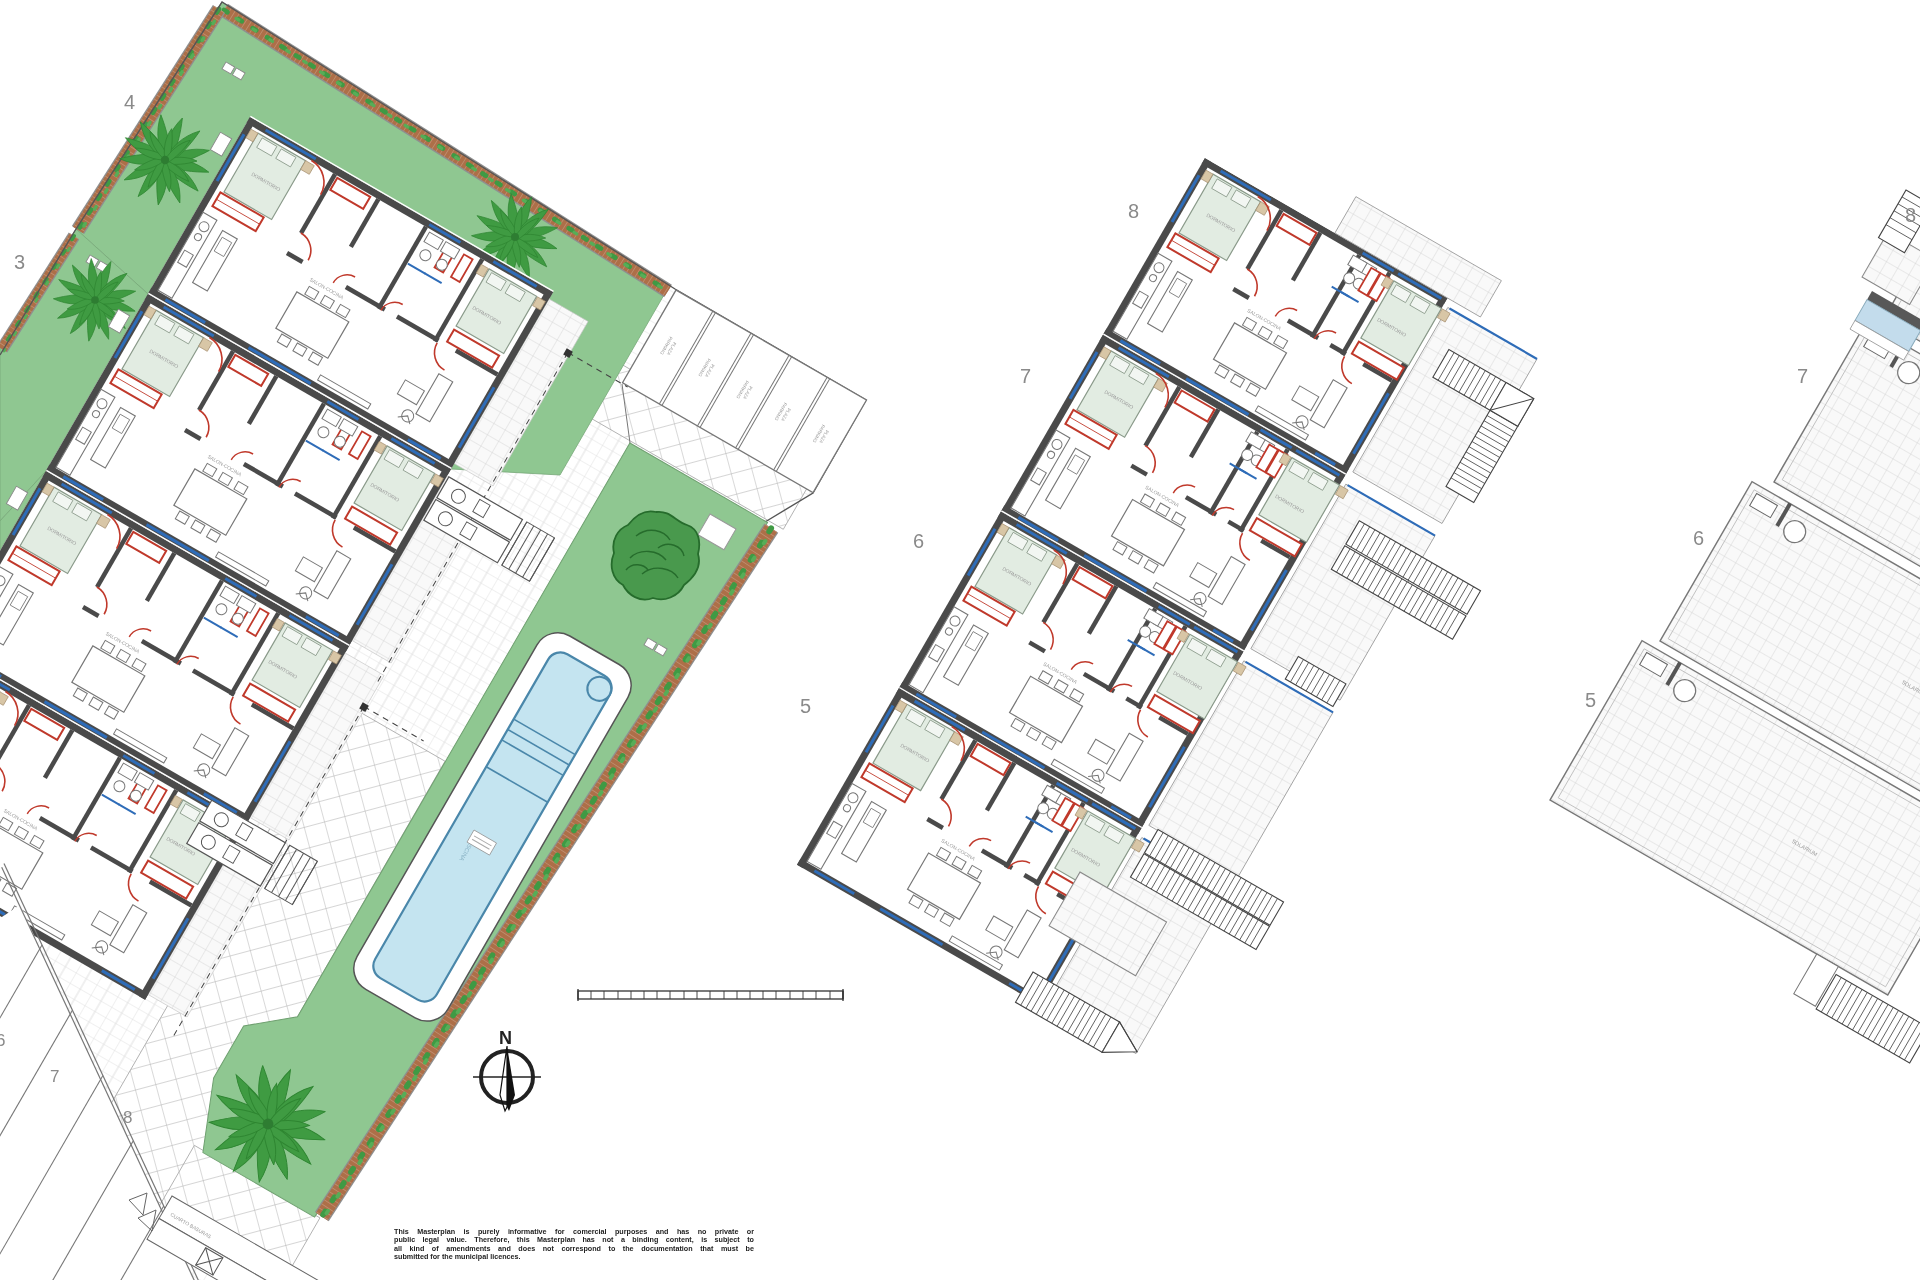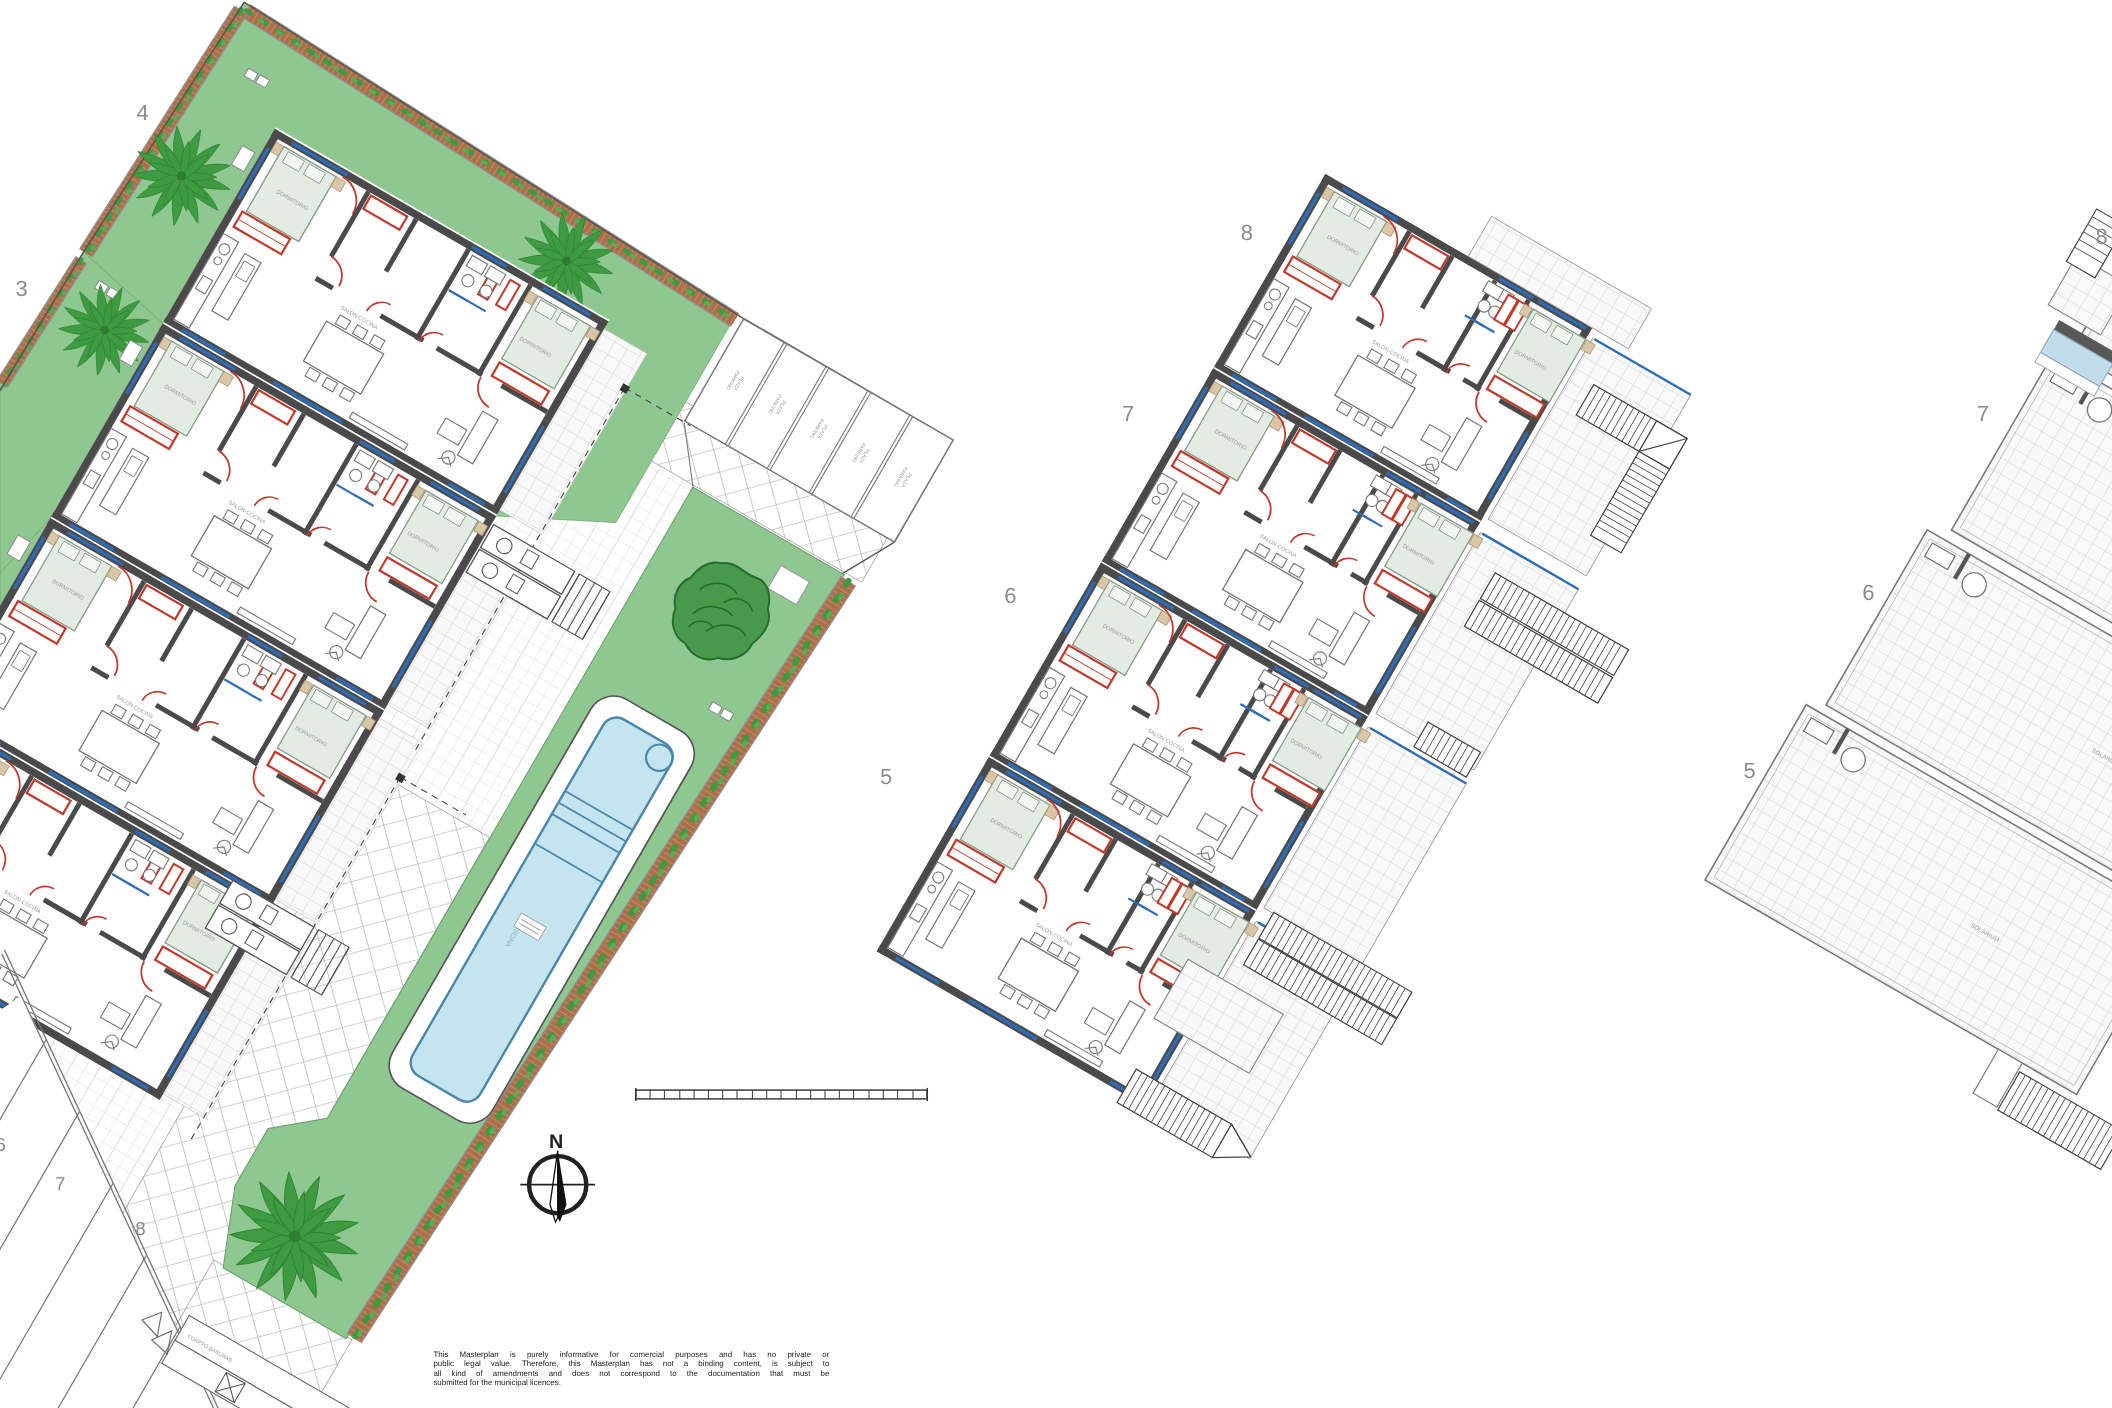--- a/index.html
+++ b/index.html
@@ -758,15 +758,15 @@
       <line x1="763" y1="991" x2="763" y2="999" stroke="#333" stroke-width="0.9"></line>
       <line x1="776" y1="991" x2="776" y2="999" stroke="#333" stroke-width="0.9"></line>
       <line x1="790" y1="991" x2="790" y2="999" stroke="#333" stroke-width="0.9"></line>
       <line x1="803" y1="991" x2="803" y2="999" stroke="#333" stroke-width="0.9"></line>
       <line x1="816" y1="991" x2="816" y2="999" stroke="#333" stroke-width="0.9"></line>
       <line x1="830" y1="991" x2="830" y2="999" stroke="#333" stroke-width="0.9"></line>
       <line x1="843" y1="991" x2="843" y2="999" stroke="#333" stroke-width="0.9"></line>
       <line x1="578" y1="989" x2="578" y2="1001" stroke="#333" stroke-width="1.3"></line>
       <line x1="843" y1="989" x2="843" y2="1001" stroke="#333" stroke-width="1.3"></line>
     </svg>
-<div style="position:absolute;left:394px;top:1228px;width:360px;font-family:'Liberation Sans',sans-serif;font-size:7.2px;line-height:8.3px;font-weight:normal;color:#222;text-align:justify;">
+<div style="position:absolute;left:394px;top:1228px;width:360px;font-family:'Liberation Sans',sans-serif;font-size:7.2px;line-height:8.3px;font-weight:bold;color:#222;text-align:justify;">
 <div>This&nbsp;Masterplan&nbsp;is&nbsp;purely&nbsp;informative&nbsp;for&nbsp;comercial&nbsp;purposes&nbsp;and&nbsp;has&nbsp;no&nbsp;private&nbsp;or public&nbsp;legal&nbsp;value.&nbsp;Therefore,&nbsp;this&nbsp;Masterplan&nbsp;has&nbsp;not&nbsp;a&nbsp;binding&nbsp;content,&nbsp;is&nbsp;subject&nbsp;to all&nbsp;kind&nbsp;of&nbsp;amendments&nbsp;and&nbsp;does&nbsp;not&nbsp;correspond&nbsp;to&nbsp;the&nbsp;documentation&nbsp;that&nbsp;must&nbsp;be submitted&nbsp;for&nbsp;the&nbsp;municipal&nbsp;licences.</div>
 </div>
 </div>
 </body></html>

